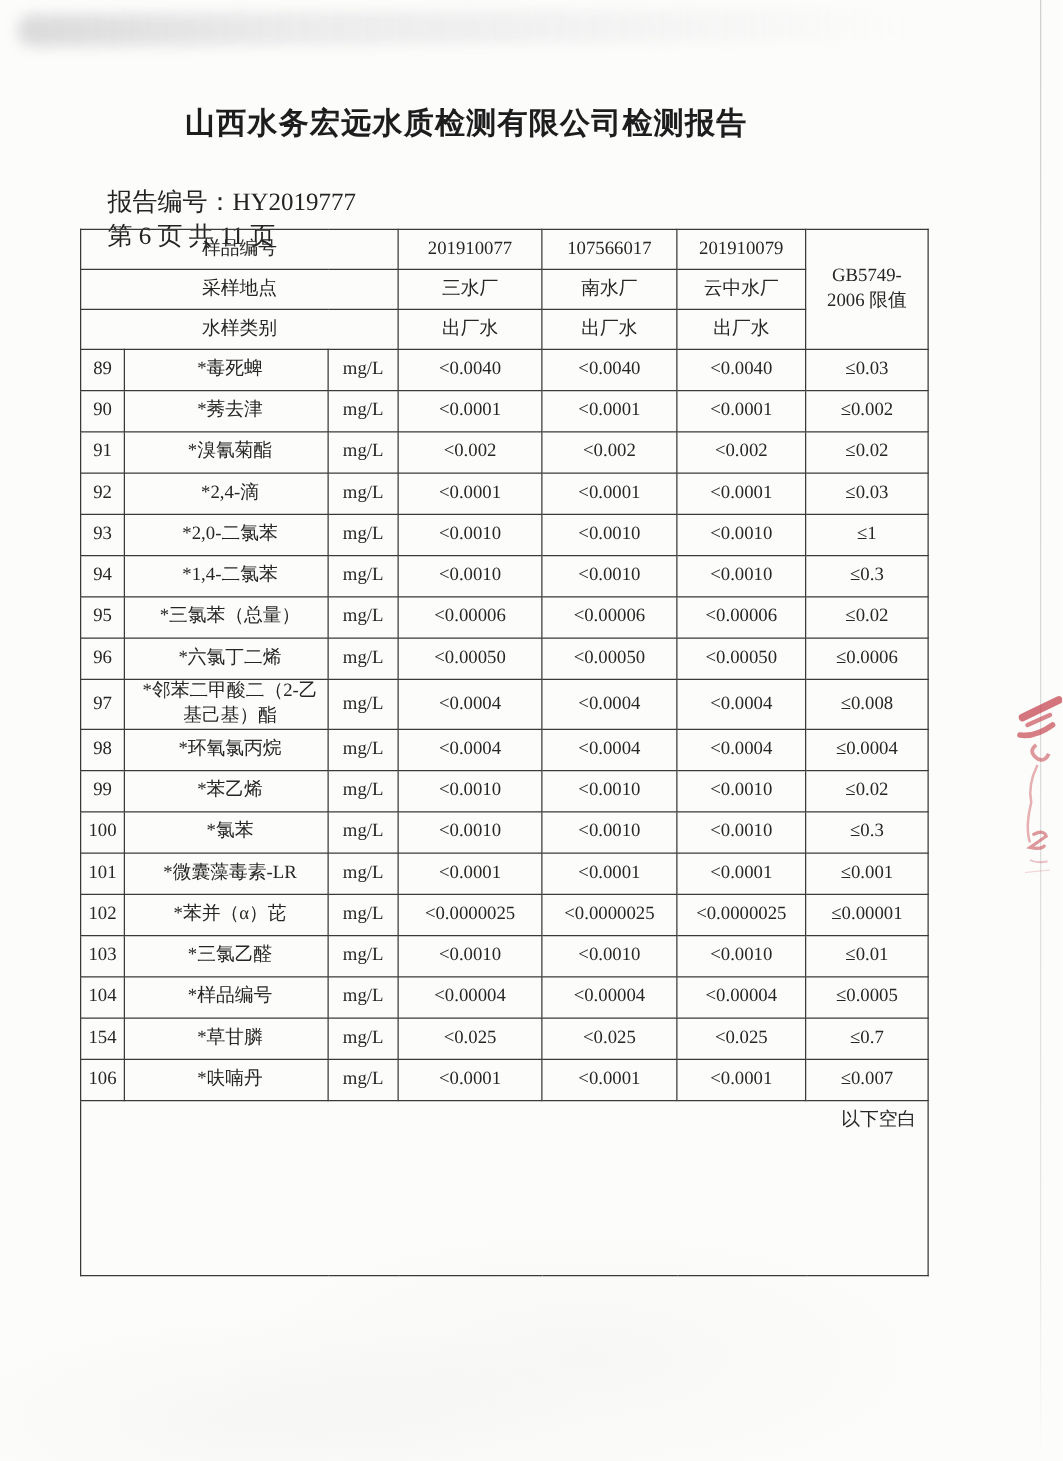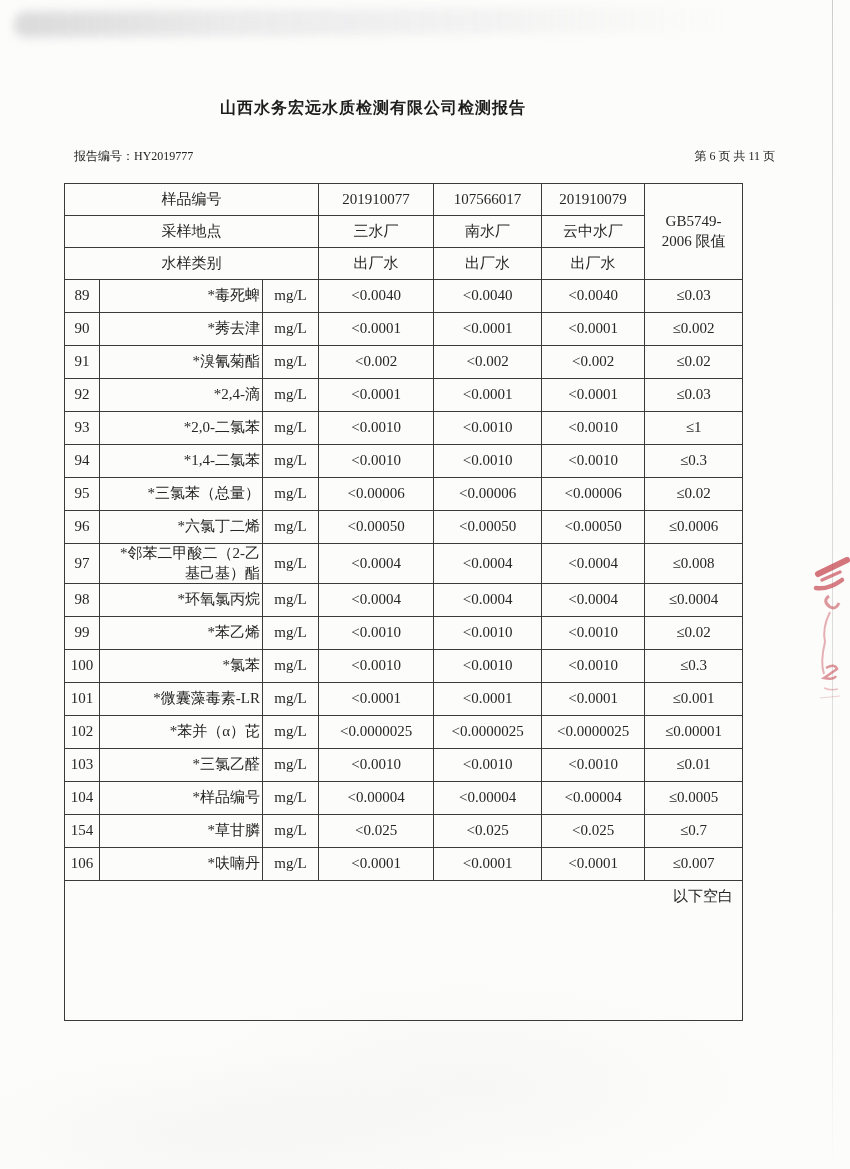--- a/index.html
+++ b/index.html
@@ -33,38 +33,39 @@
   }
   .page-edge-line {
     position: absolute;
     left: 832px; top: 0;
     width: 1px; height: 1169px;
     background: linear-gradient(to bottom, #cfcfcf, #d9d9d9 45%, #e6e6e6 85%, rgba(230,230,230,0));
   }
 
   .title {
     position: absolute;
-    left: 0; top: 98px;
+    left: 0; top: 82px;
     width: 746px;
     margin: 0;
     text-align: center;
-    font-size: 16px;
+    font-size: 24px;
     font-weight: 700;
     letter-spacing: 1px;
     color: #1d1d1d;
   }
 
   .meta {
     position: absolute;
-    left: 74px; top: 148px;
+    left: 86px; top: 148px;
     width: 701px;
     display: flex;
     justify-content: space-between;
-    font-size: 12px;
+    font-size: 20px;
     color: #232323;
+    flex-direction: column;
   }
 
   table.doc-table {
     position: absolute;
     left: 64px; top: 183px;
     width: 679px;
     border-collapse: collapse;
     table-layout: fixed;
   }
   .doc-table th, .doc-table td {
@@ -73,21 +74,21 @@
     font-size: 15px;
     text-align: center;
     vertical-align: middle;
     padding: 0 2px;
     line-height: 1.3;
     color: #262626;
     overflow: hidden;
   }
   .doc-table thead th { height: 31px; }
   .doc-table tbody td { height: 32px; }
-  .doc-table td.col-name { text-align: right; padding-left: 8px; }
+  .doc-table td.col-name { text-align: center; padding-left: 8px; }
   .doc-table .tan-top { border-top-color: #c79a66; }
   .limit-wrap { display: flex; flex-direction: column; align-items: center; }
   .doc-table tfoot td.blank-cell {
     height: 127px;
     text-align: right;
     vertical-align: top;
     padding: 6px 9px;
   }
 
   .seal {

